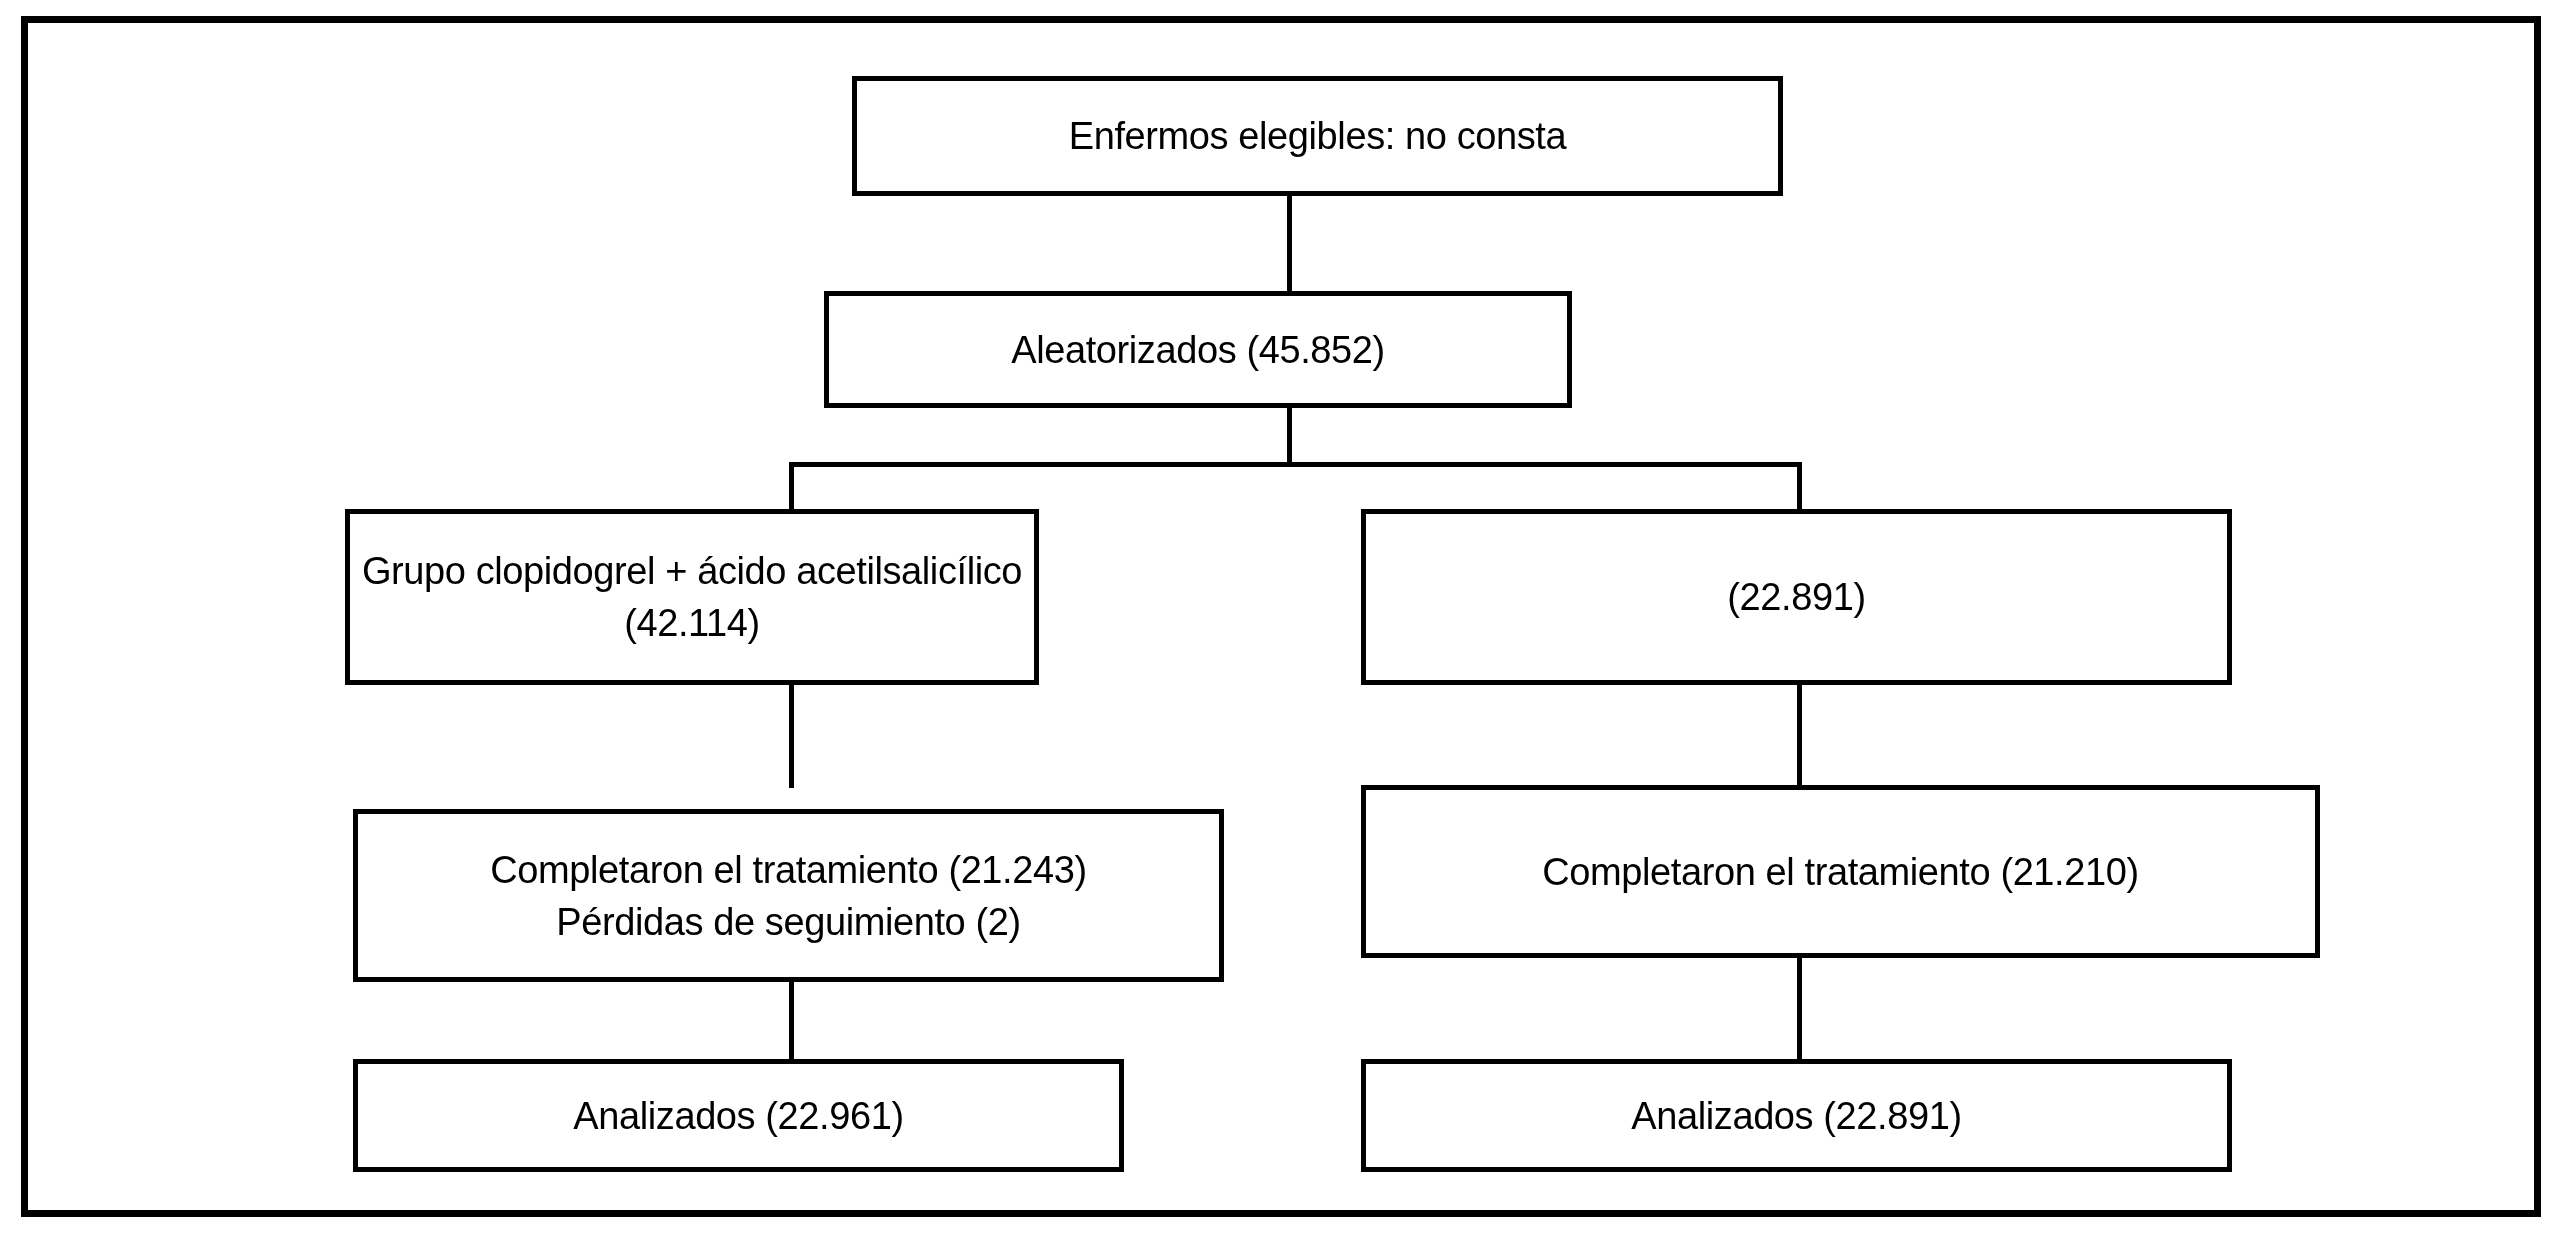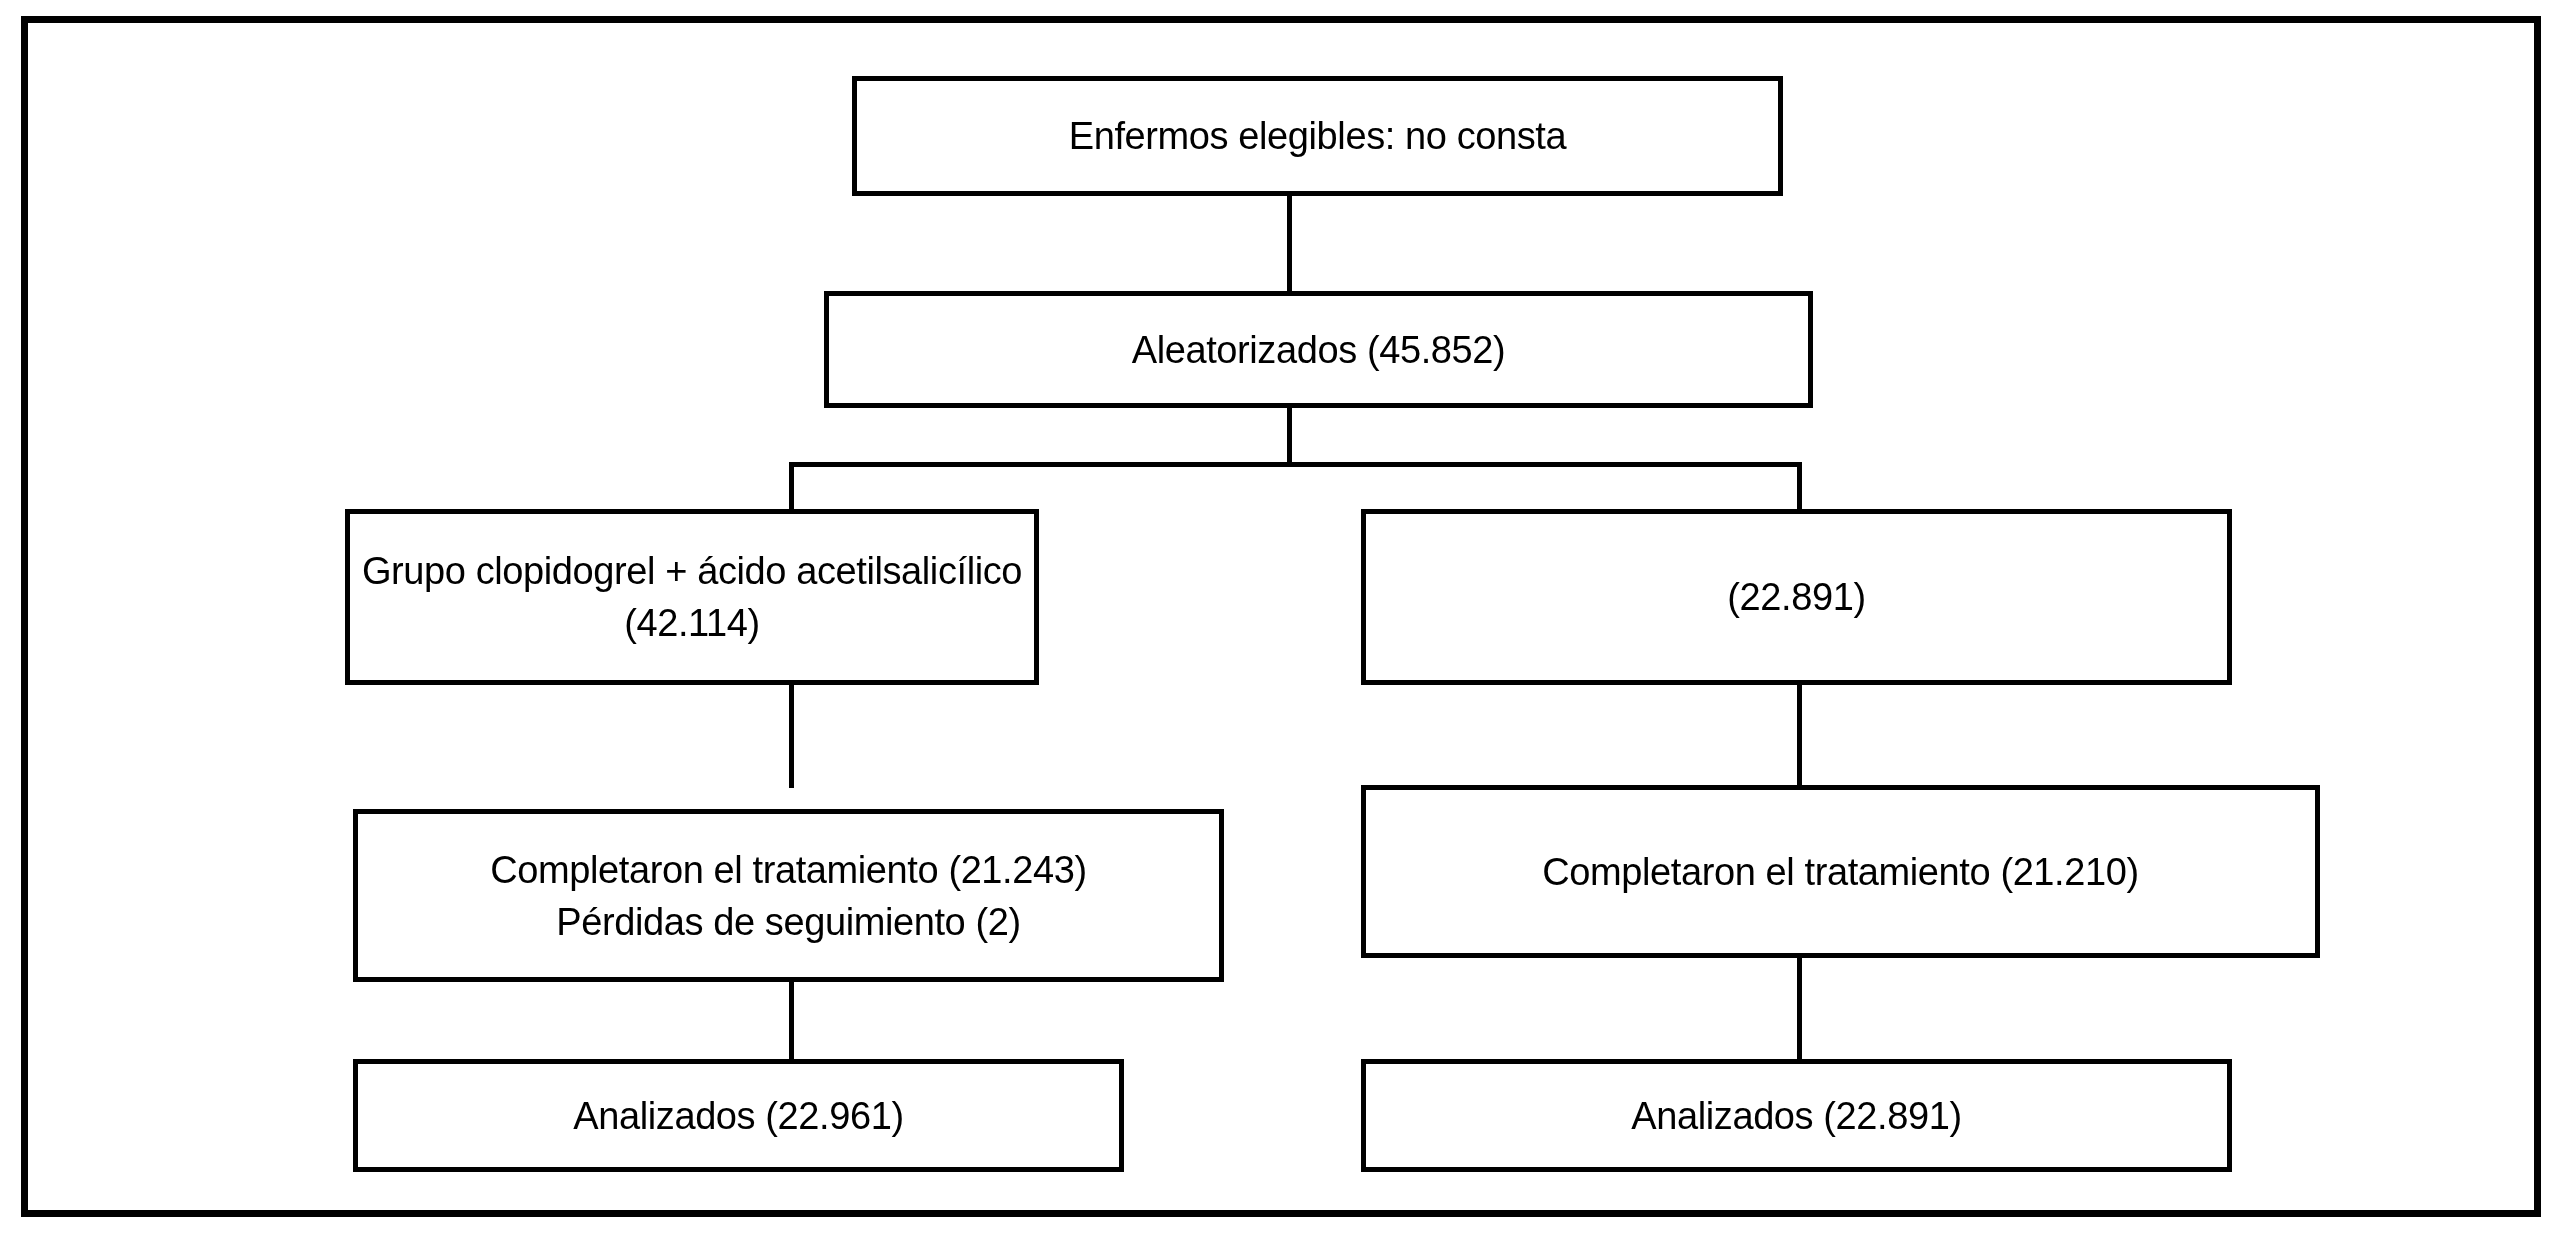--- a/index.html
+++ b/index.html
@@ -43,21 +43,21 @@
   .conn {
     position: absolute;
     background: #000000;
     z-index: 1;
   }
   .conn.v { width: 4.7px; }
   .conn.h { height: 4.7px; }
 
   
   #box-eligible        { left: 824px; top:   76px; width: 931px; height: 120px; margin-left: 28px; }
-  #box-randomized      { left: 824px; top:  291px; width: 989px; height: 117px; }
+  #box-randomized      { left: 824px; top:  291px; width: 748px; height: 117px; }
   #box-group-left      { left:  345px; top:  509px; width: 694px; height: 176px; }
   #box-group-right     { left: 1361px; top:  509px; width: 871px; height: 176px; }
   #box-completed-left  { left:  353px; top:  785px; width: 871px; height: 173px; margin-top: 24px; }
   #box-completed-right { left: 1361px; top:  785px; width: 959px; height: 173px; }
   #box-analyzed-left   { left:  353px; top: 1059px; width: 771px; height: 113px; align-items: center; }
   #box-analyzed-right  { left: 1361px; top: 1059px; width: 871px; height: 113px; }
 
   #conn-top            { left: 1287px; top: 192px; height: 102px; }
   #conn-rand-down      { left: 1287px; top: 405px; height:  61px; }
   #conn-branch         { left: 789px; top: 462px; width: 1013px; }

